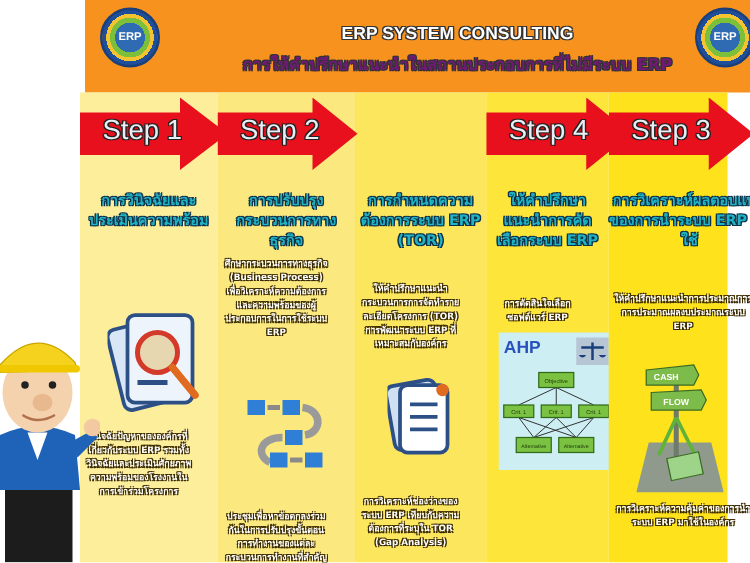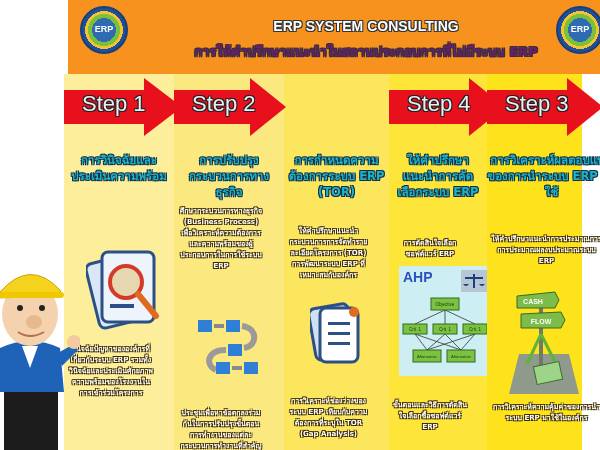--- a/index.html
+++ b/index.html
@@ -154,21 +154,20 @@
           <rect x="34" y="58" width="24" height="10" fill="#7cc242" stroke="#2f6b1a"></rect>
           <text x="46" y="65" font-size="4.5" text-anchor="middle" fill="#1b3a0e" font-family="Liberation Sans, sans-serif">Crit. 1</text>
           <rect x="64" y="58" width="24" height="10" fill="#7cc242" stroke="#2f6b1a"></rect>
           <text x="76" y="65" font-size="4.5" text-anchor="middle" fill="#1b3a0e" font-family="Liberation Sans, sans-serif">Crit. 1</text>
           <rect x="14" y="84" width="28" height="12" fill="#7cc242" stroke="#2f6b1a"></rect>
           <text x="28" y="92" font-size="4.2" text-anchor="middle" fill="#1b3a0e" font-family="Liberation Sans, sans-serif">Alternative</text>
           <rect x="48" y="84" width="28" height="12" fill="#7cc242" stroke="#2f6b1a"></rect>
           <text x="62" y="92" font-size="4.2" text-anchor="middle" fill="#1b3a0e" font-family="Liberation Sans, sans-serif">Alternative</text>
         </svg>
       </div>
-      <div class="desc" style="top:326px;">ขั้นตอนและวิธีการตัดสินใจเลือกซื้อซอฟต์แวร์ ERP</div>
     </div>
 
     <div class="col">
       <div class="arrow">
         <svg width="125" height="58" viewBox="0 0 125 58">
             <polygon points="0,12 80,12 80,0 116,29 80,58 80,46 0,46" fill="#e8101c"></polygon>
           </svg>
         <span class="lbl">Step 3</span>
       </div>
       <div class="heading" style="left:-6px; right:-40px;">การวิเคราะห์ผลตอบแทนของการนำระบบ ERP มาใช้</div>

